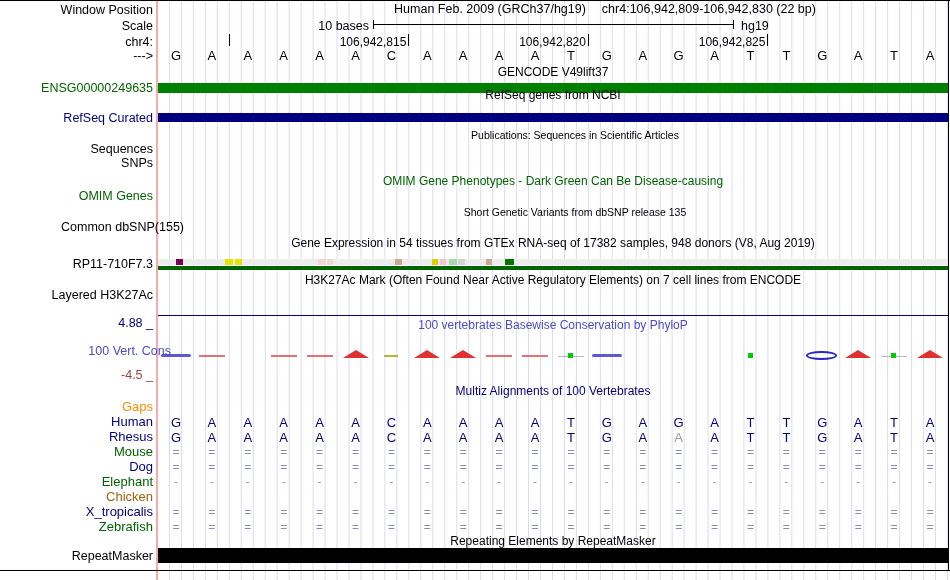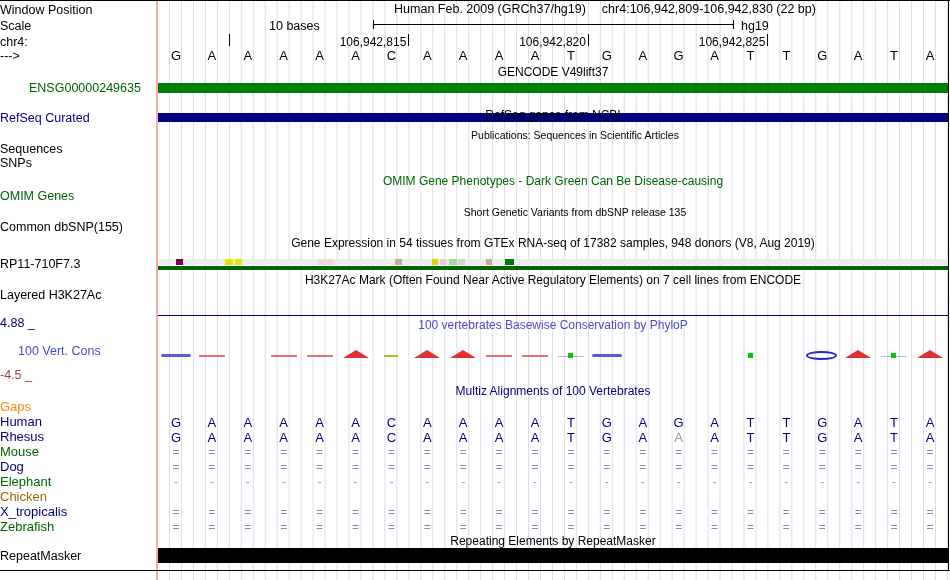--- a/index.html
+++ b/index.html
@@ -3,21 +3,21 @@
 <meta charset="utf-8">
 <style>
   html,body{margin:0;padding:0;background:#fff;}
   #page{position:relative;width:950px;height:580px;background:#fff;overflow:hidden;
         font-family:"Liberation Sans",sans-serif;color:#000;}
   .gridlines{position:absolute;left:158px;top:0;width:790px;height:580px;z-index:0;
         background:repeating-linear-gradient(to right,transparent 0px,transparent 11px,#dcdcee 11px,#dcdcee 12px);
         background-size:11.97px 100%;}
   .pinkline{position:absolute;left:156px;top:0;width:2px;height:580px;background:#f3abab;z-index:1;}
   .borderline{position:absolute;background:#000;z-index:3;}
-  .lbl{position:absolute;left:0;width:153px;font-size:12.5px;
+  .lbl{position:absolute;left:0;width:153px;text-align:right;font-size:12.5px;
        white-space:nowrap;z-index:4;line-height:14px;}
   .title{position:absolute;left:158px;width:790px;text-align:center;font-size:12px;
        white-space:nowrap;z-index:4;line-height:13px;}
   .small{font-size:10.5px;padding-left:22px;}
   .green{color:#006400;}
   .navy{color:#000080;}
   .blue{color:#4b4bc8;}
   .maroon{color:#994444;}
   .bar{position:absolute;z-index:2;}
   .cells{position:absolute;left:158px;width:790px;display:flex;z-index:4;line-height:15px;}
@@ -72,36 +72,36 @@
       <span>A</span>
       <span>T</span>
       <span>T</span>
       <span>G</span>
       <span>A</span>
       <span>T</span>
       <span>A</span>
     </div>
 
   <div class="title" style="top:66px;">GENCODE V49lift37</div>
-  <div class="lbl green" style="top:81px;margin-left:29px;">ENSG00000249635</div>
+  <div class="lbl green" style="top:81px;">ENSG00000249635</div>
   <div class="bar" style="left:158px;top:83px;width:790px;height:10px;background:#008000;"></div>
 
-  <div class="title" style="top:109px;">RefSeq genes from NCBI</div>
+  <div class="title" style="top:89px;">RefSeq genes from NCBI</div>
   <div class="lbl navy" style="top:111px;">RefSeq Curated</div>
   <div class="bar" style="left:158px;top:113px;width:790px;height:9px;background:#000080;"></div>
 
   <div class="title small" style="top:129px;">Publications: Sequences in Scientific Articles</div>
   <div class="lbl" style="top:142px;">Sequences</div>
   <div class="lbl" style="top:156px;">SNPs</div>
 
   <div class="title green" style="top:175px;">OMIM Gene Phenotypes - Dark Green Can Be Disease-causing</div>
   <div class="lbl green" style="top:189px;">OMIM Genes</div>
 
   <div class="title small" style="top:206px;">Short Genetic Variants from dbSNP release 135</div>
-  <div class="lbl" style="top:220px;">Common dbSNP(155)</div>
+  <div class="lbl" style="top:220px;margin-left:31px;">Common dbSNP(155)</div>
 
   <div class="title" style="top:237px;">Gene Expression in 54 tissues from GTEx RNA-seq of 17382 samples, 948 donors (V8, Aug 2019)</div>
   <div class="lbl" style="top:257px;">RP11-710F7.3</div>
   <div class="bar" style="left:158px;top:259px;width:790px;height:6px;background:#ececec;"></div>
   <div class="bar" style="left:158px;top:266px;width:790px;height:4px;background:#006400;"></div>
 
   <div class="title" style="top:274px;">H3K27Ac Mark (Often Found Near Active Regulatory Elements) on 7 cell lines from ENCODE</div>
   <div class="lbl" style="top:288px;">Layered H3K27Ac</div>
 
   <div class="bar" style="left:158px;top:315px;width:790px;height:1px;background:#000080;"></div>

